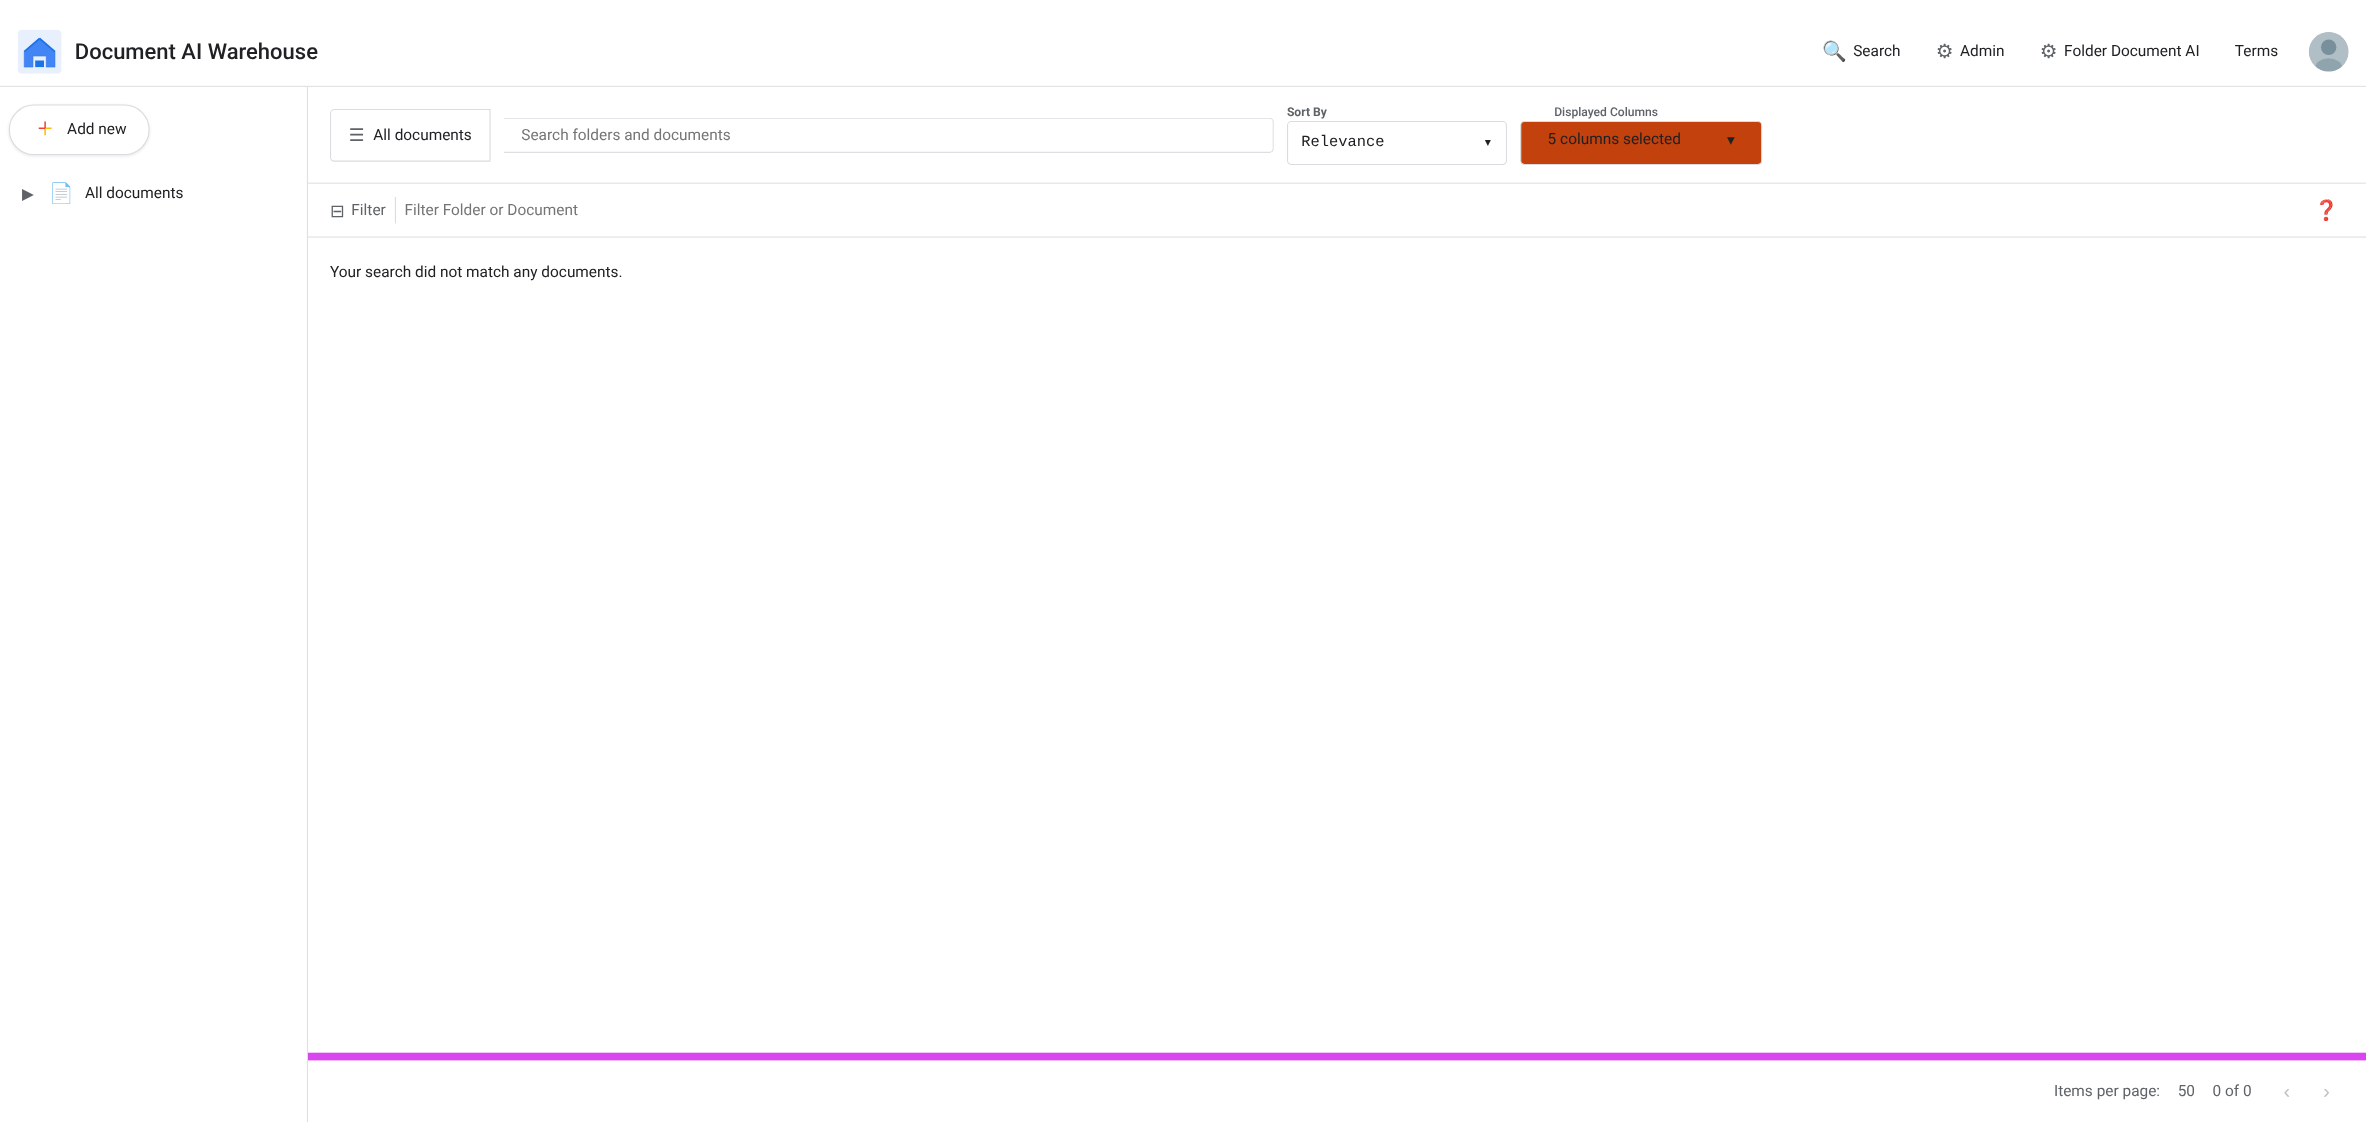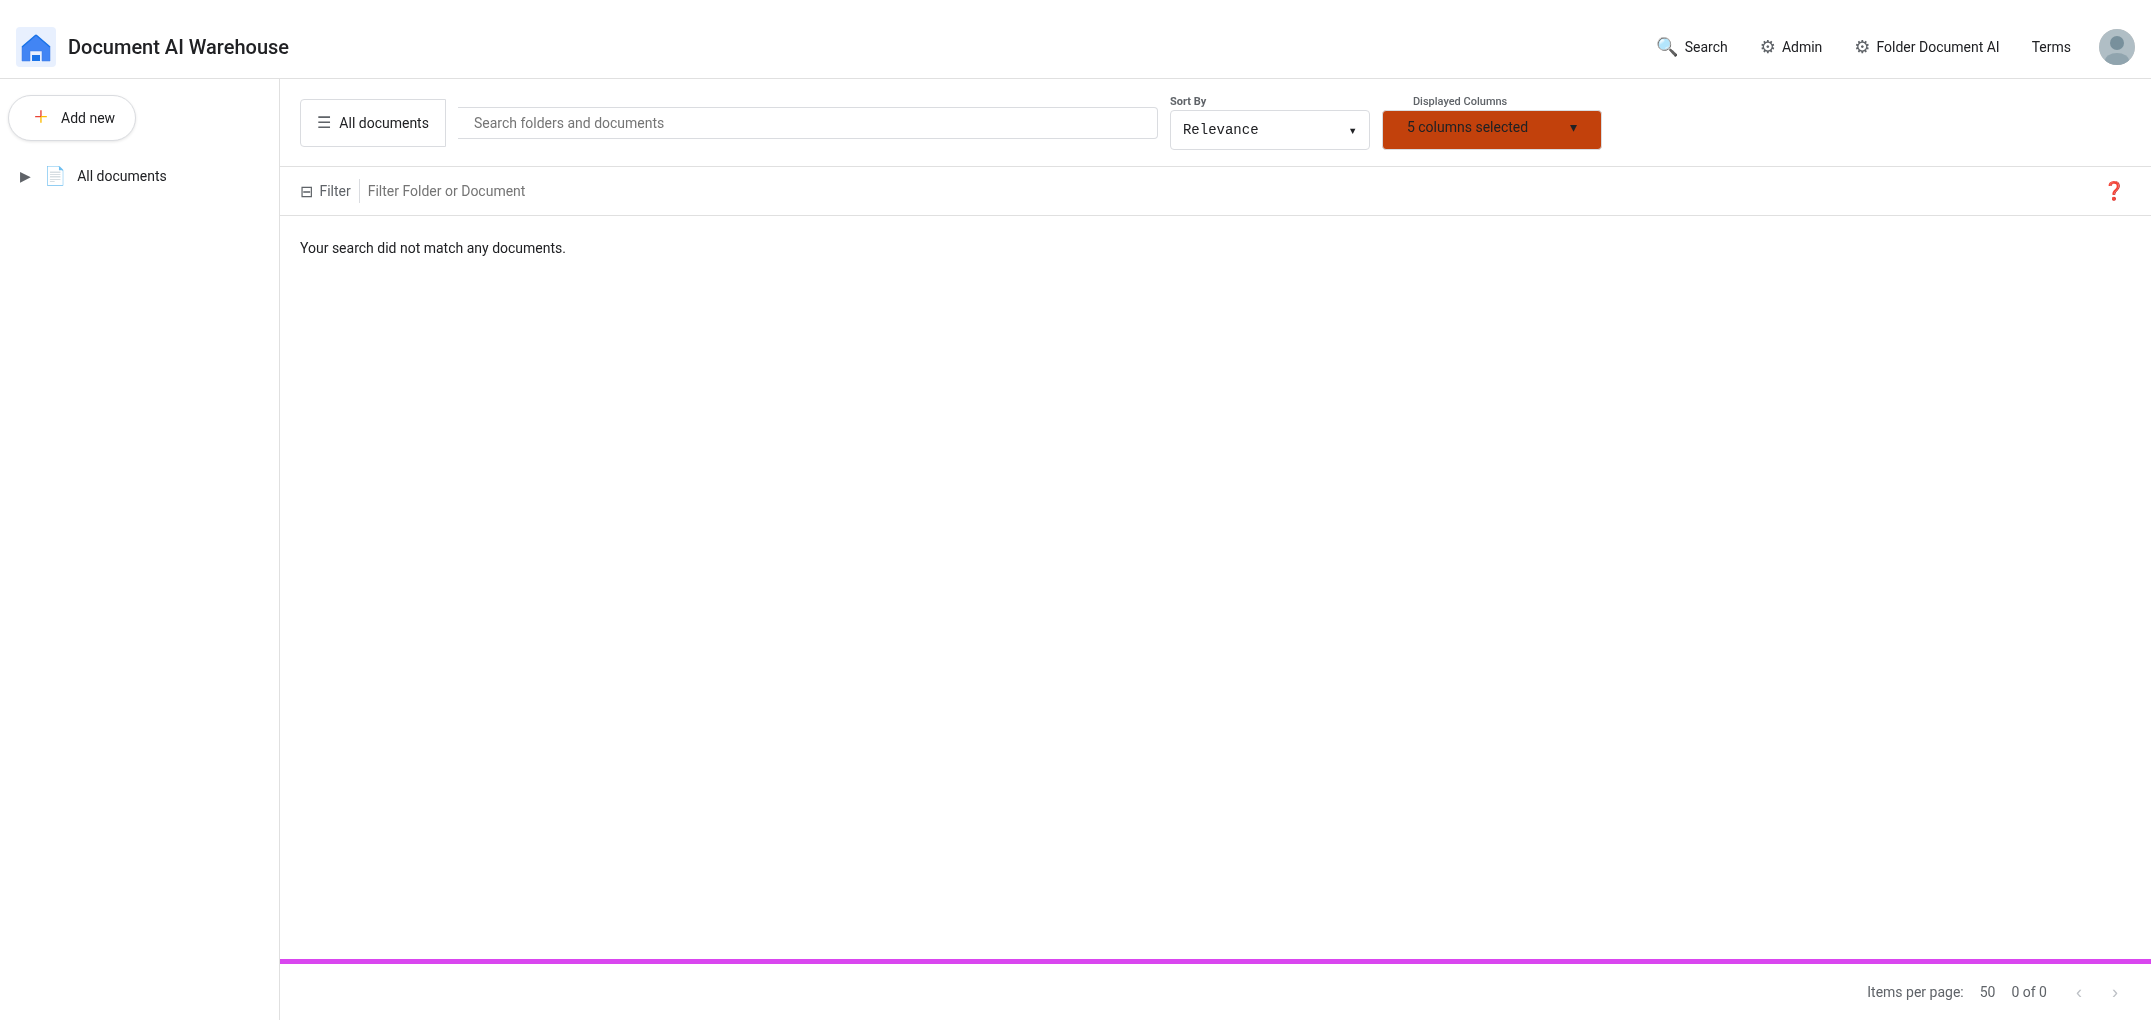--- a/index.html
+++ b/index.html
@@ -128,21 +128,21 @@
     
     .empty-state {
       flex: 1; display: flex; align-items: flex-start; padding: 24px 20px;
       overflow-y: auto;
     }
     .empty-text { color: #202124; font-size: 14px; }
 
     
     .pagination-bar {
       display: flex; align-items: center; justify-content: flex-end;
-      padding: 12px 20px; border-top: 5px solid #d946ef;
+      padding: 12px 20px; border-top: 7px solid #d946ef;
       flex-shrink: 0; gap: 16px; color: #5f6368; font-size: 14px;
     }
     .pagination-nav {
       display: flex; align-items: center; gap: 4px;
     }
     .page-nav-btn {
       width: 32px; height: 32px; border: none; background: none;
       cursor: pointer; border-radius: 50%; font-size: 18px; color: #5f6368;
       display: flex; align-items: center; justify-content: center;
     }

